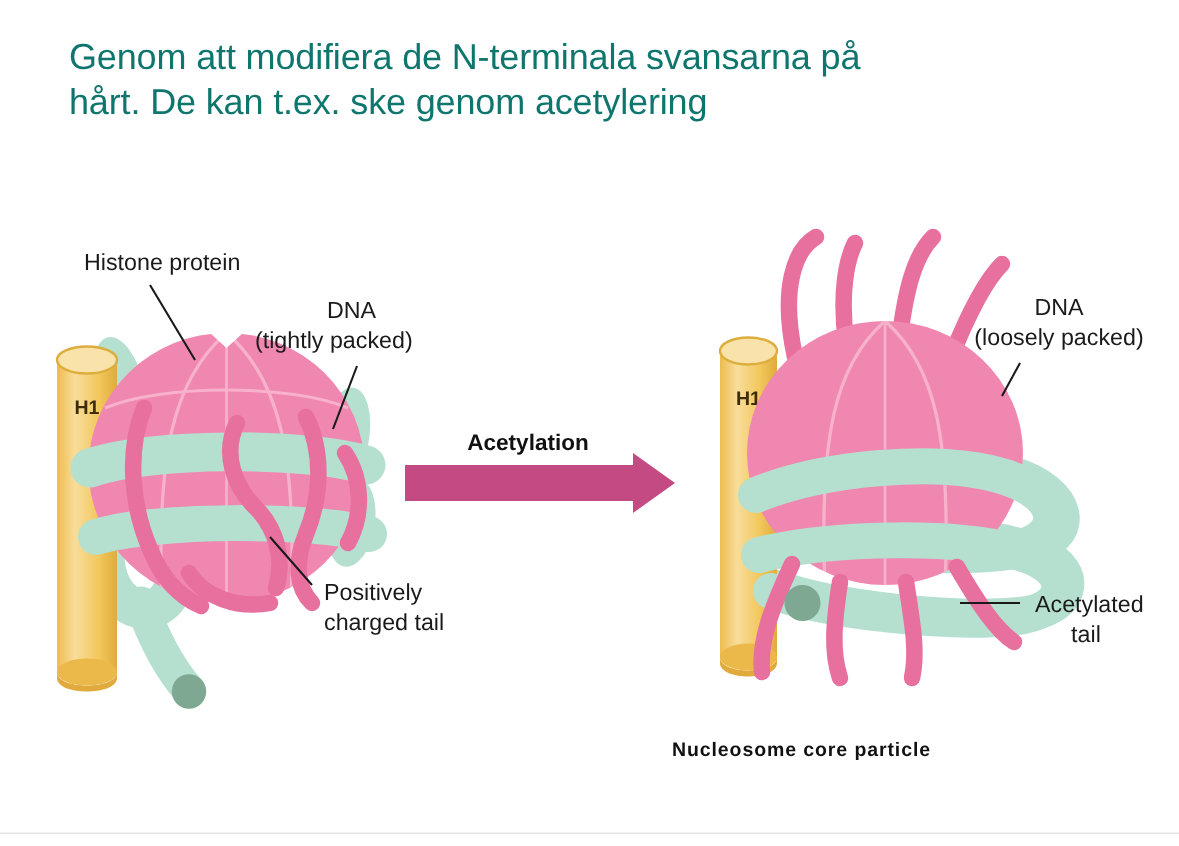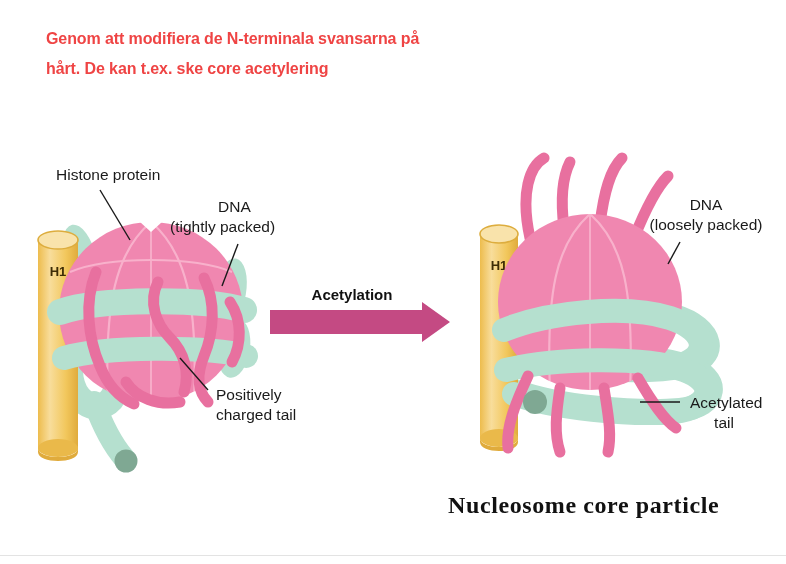--- a/index.html
+++ b/index.html
@@ -10,48 +10,48 @@
     overflow:hidden;
     position:relative;
   }
   .slide{
     position:absolute;inset:0;
     background:#ffffff;
   }
   .title-block{
     position:absolute;
     left:46px;top:24px;width:712px;
-    font-size:16px;
+    font-size:24px;
     line-height:30px;
-    color:#ef4444;
-    font-weight:700;
+    color:#0f766e;
+    font-weight:400;
     letter-spacing:-0.1px;
   }
   .title-block div{white-space:nowrap;}
   .figure-panel{
     position:absolute;
     left:8px;top:152px;
     width:770px;height:390px;
     background:#ffffff;
   }
   .fig-svg{display:block;width:770px;height:390px;}
   .bottom-rule{
     position:absolute;
     left:0;top:555px;
     width:786px;height:1px;
     background:#e3e3e3;
   }
   .caption-core{
     position:absolute;
     left:448px;top:492px;
-    font-size:24px;
+    font-size:13px;
     font-weight:700;
     color:#111111;
     letter-spacing:0.6px;
-    font-family:Liberation Serif, serif;
+    font-family:Liberation Sans, sans-serif;
   }
   .lbl{
     font-family:"Liberation Sans",sans-serif;
     font-size:15.5px;
     fill:#1a1a1a;
   }
   .lbl-arrow{
     font-family:"Liberation Sans",sans-serif;
     font-size:15px;
     font-weight:700;
@@ -65,21 +65,21 @@
   }
   .leader{stroke:#1a1a1a;stroke-width:1.4;fill:none;}
 </style>
 </head>
 <body>
 
 <div class="slide">
 
   <div class="title-block">
     <div>Genom att modifiera de N-terminala svansarna på</div>
-    <div>hårt. De kan t.ex. ske core acetylering</div>
+    <div>hårt. De kan t.ex. ske genom acetylering</div>
   </div>
 
   <div class="figure-panel">
     <svg class="fig-svg" viewBox="0 0 770 390" xmlns="http://www.w3.org/2000/svg">
       <defs>
         <linearGradient id="h1grad" x1="0" y1="0" x2="1" y2="0">
           <stop offset="0%" stop-color="#edbc4d"></stop>
           <stop offset="30%" stop-color="#f8dd9b"></stop>
           <stop offset="70%" stop-color="#f2c75c"></stop>
           <stop offset="100%" stop-color="#e0ab3c"></stop>

